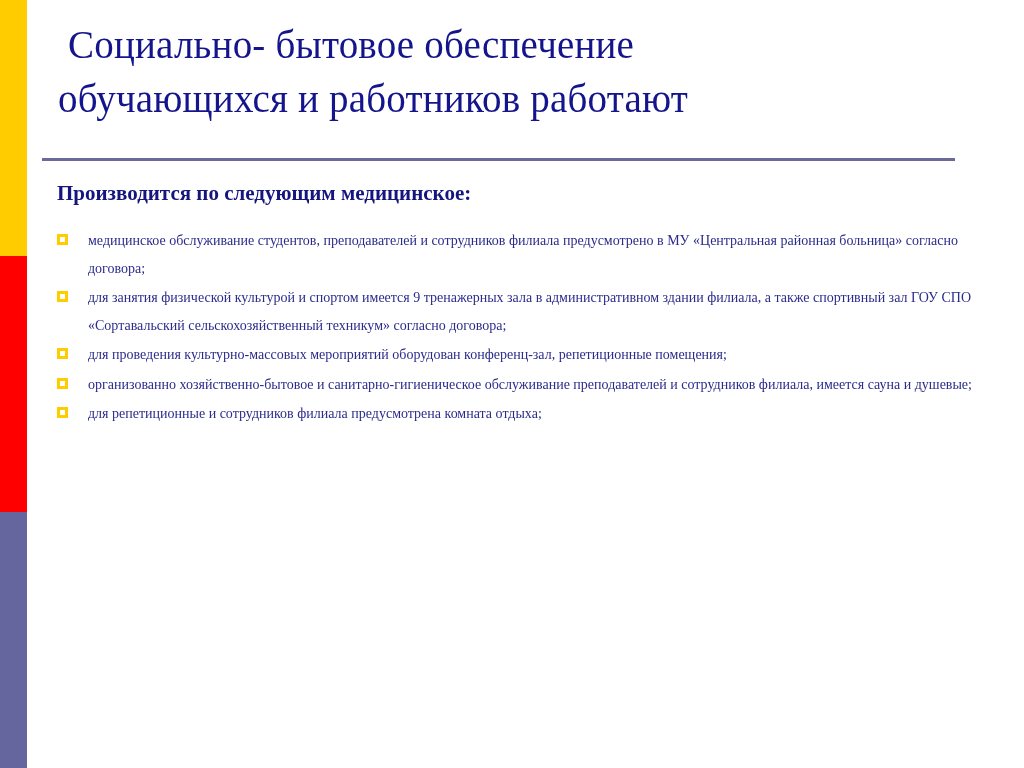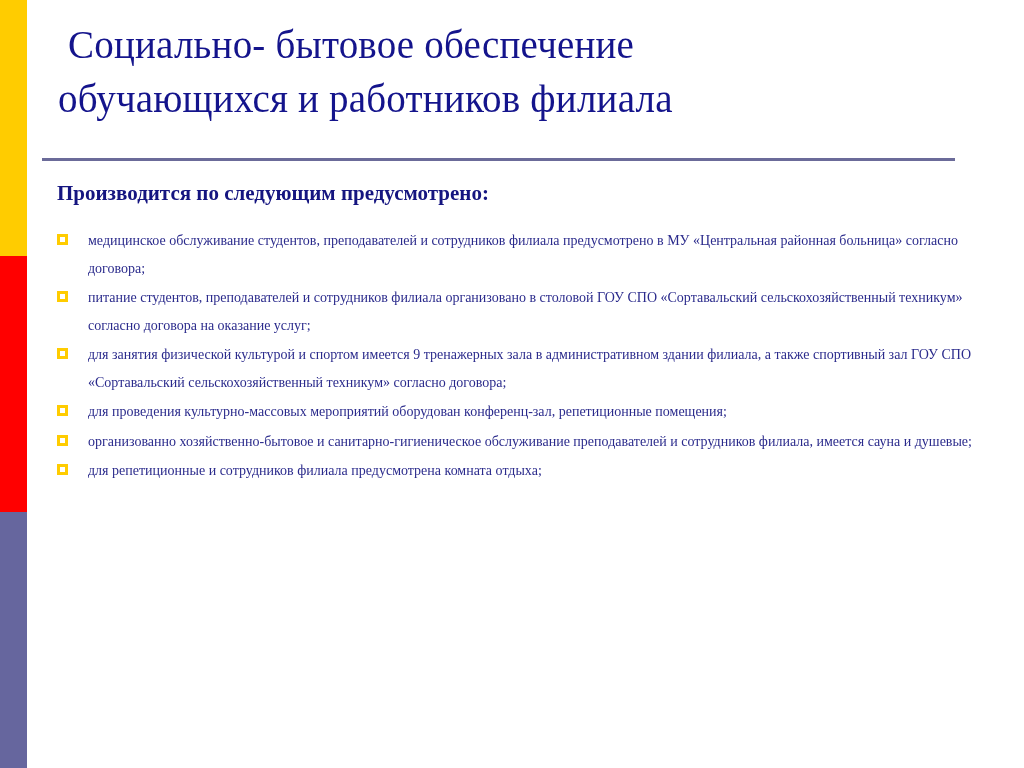--- a/index.html
+++ b/index.html
@@ -112,38 +112,34 @@
 <div class="sidebar">
   <div class="band-yellow"></div>
   <div class="band-red"></div>
   <div class="band-purple"></div>
 </div>
 
 <div class="slide">
 
   <div class="title-block">
     <div class="title-line l1">Социально- бытовое обеспечение</div>
-    <div class="title-line l2">обучающихся и работников филиала</div>
+    <div class="title-line l2">обучающихся и работников работают</div>
   </div>
 
   <div class="title-rule"></div>
 
-  <div class="subtitle">Производится по следующим предусмотрено:</div>
+  <div class="subtitle">Производится по следующим медицинское:</div>
 
   <div class="bullets">
 
     <div class="bullet-item">
       <span class="bullet-marker"></span>
       <span class="bullet-text">медицинское обслуживание студентов, преподавателей и сотрудников филиала предусмотрено в МУ «Центральная районная больница» согласно договора;</span>
     </div>
 
-    <div class="bullet-item">
-      <span class="bullet-marker"></span>
-      <span class="bullet-text">питание студентов, преподавателей и сотрудников филиала организовано в столовой ГОУ СПО «Сортавальский сельскохозяйственный  техникум» согласно договора на оказание услуг;</span>
-    </div>
 
     <div class="bullet-item">
       <span class="bullet-marker"></span>
       <span class="bullet-text">для занятия физической культурой и спортом имеется 9 тренажерных зала в административном здании филиала, а также спортивный зал ГОУ СПО «Сортавальский сельскохозяйственный техникум» согласно договора;</span>
     </div>
 
     <div class="bullet-item">
       <span class="bullet-marker"></span>
       <span class="bullet-text">для проведения культурно-массовых мероприятий оборудован конференц-зал, репетиционные помещения;</span>
     </div>

